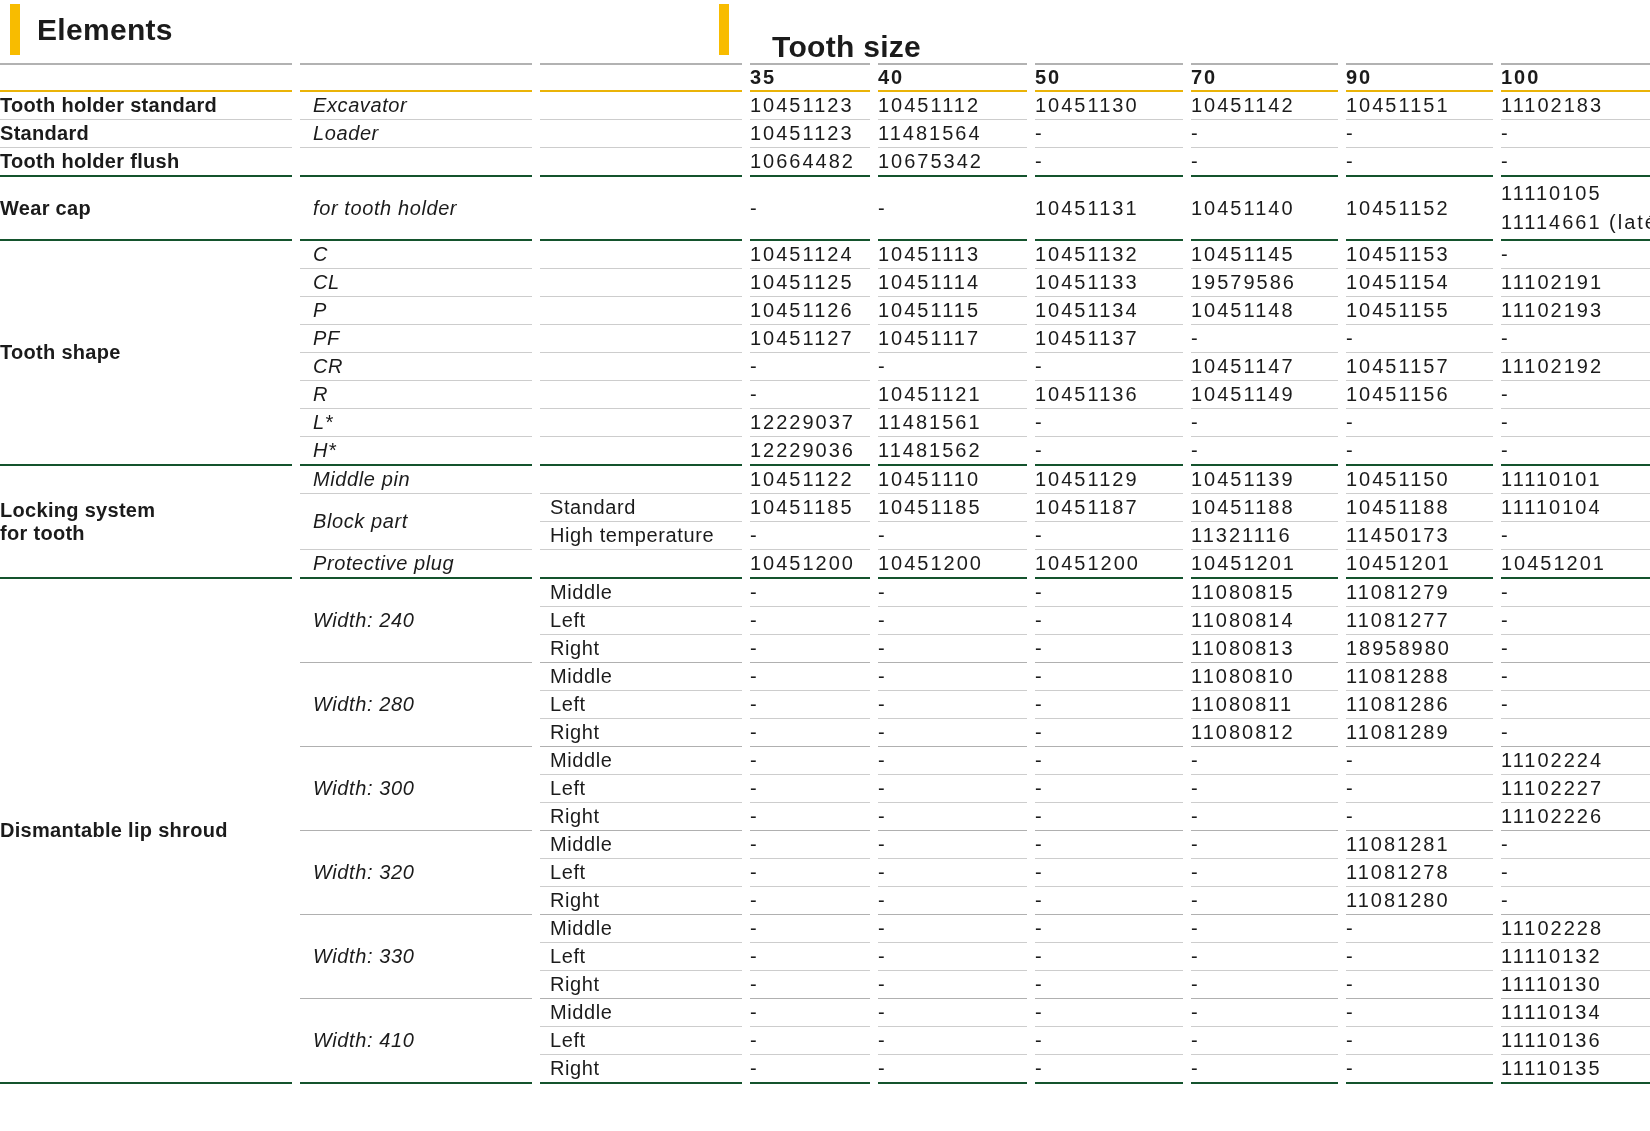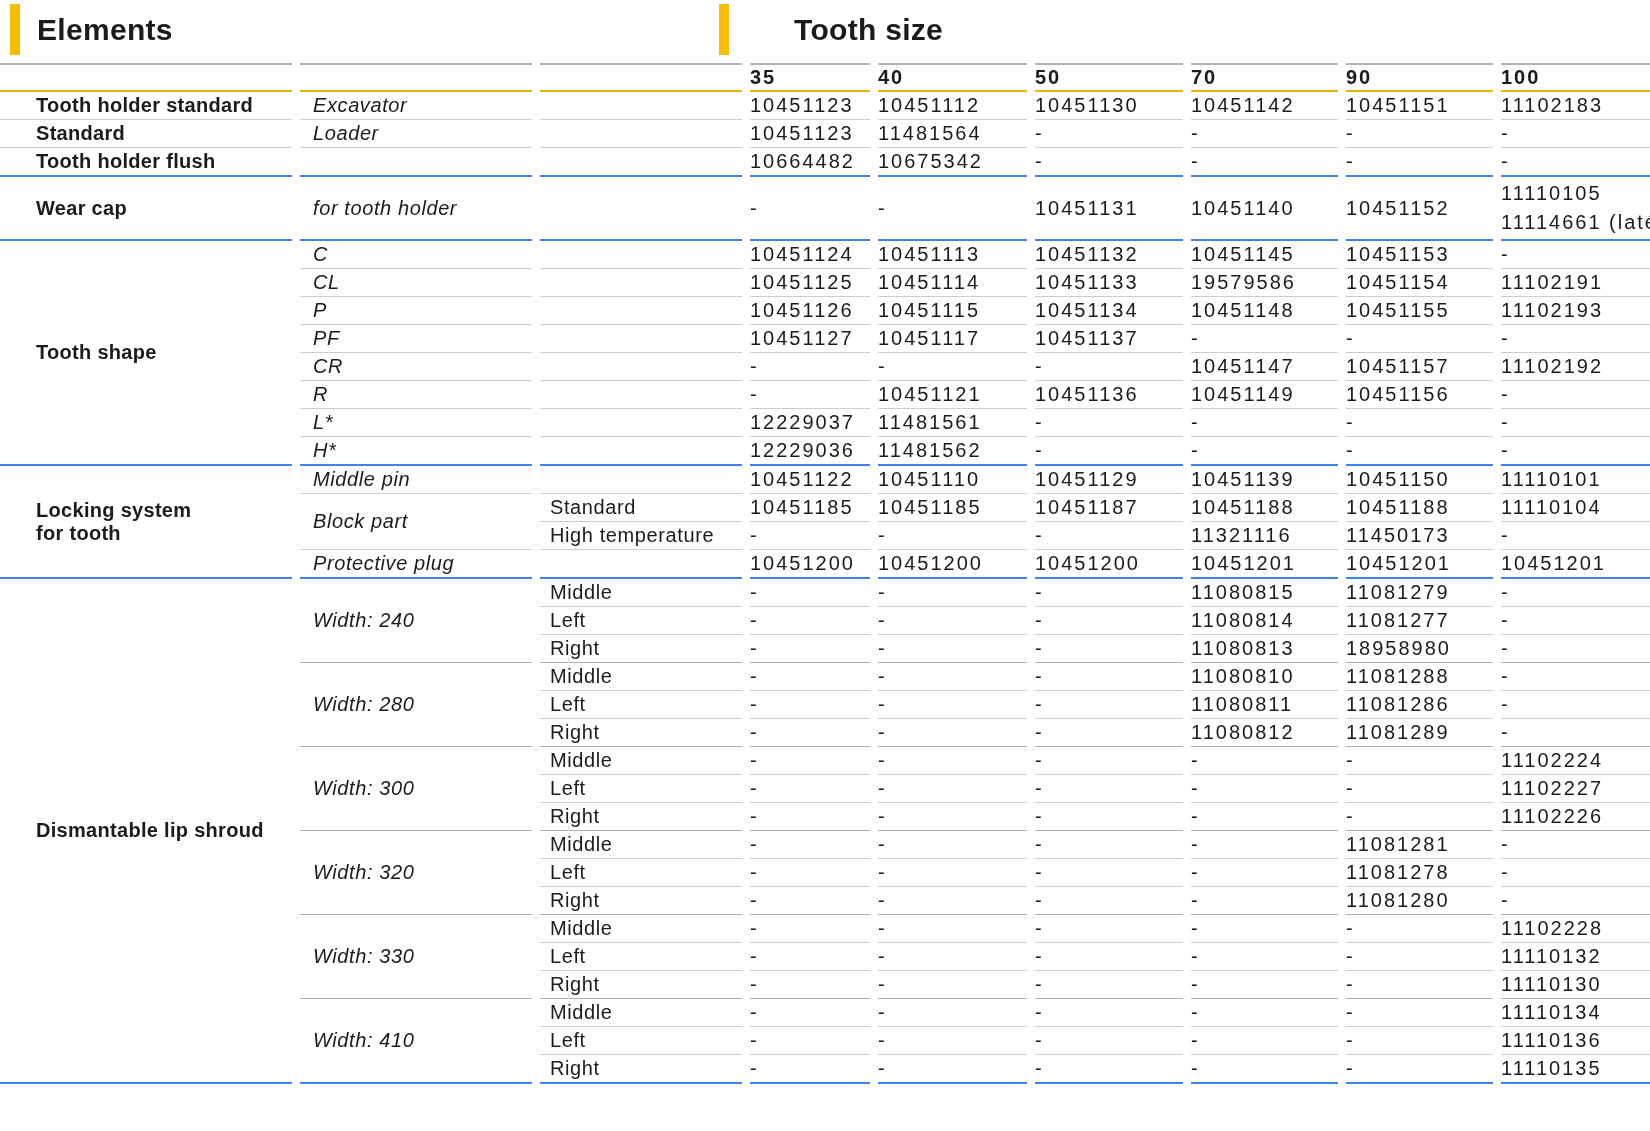--- a/index.html
+++ b/index.html
@@ -16,56 +16,56 @@
   .title-band { position: relative; height: 63px; }
   .accent-bar { position: absolute; top: 4px; width: 10px; height: 51px; }
   .bar1 { left: 10px; }
   .bar2 { left: 719px; }
   .band-title {
     position: absolute; top: 13px;
     font-size: 30px; font-weight: bold; letter-spacing: 0.3px;
     white-space: nowrap;
   }
   .t1 { left: 37px; }
-  .t2 { left: 794px; }
+  .t2 { left: 772px; margin-top: 17px; }
 
   
   table.parts {
     table-layout: fixed;
     border-collapse: separate;
     border-spacing: 8px 0;
     margin-left: -8px;
     width: 1706px;
   }
   td {
     height: 27px;
     vertical-align: middle;
     font-size: 20px;
     padding: 0;
     white-space: nowrap;
     overflow: visible;
   }
   tr.tall td { height: 62px; }
 
-  td.c1 { padding-left: 36px; font-weight: bold; white-space: pre-line; letter-spacing: 0.3px; }
+  td.c1 { font-weight: bold; white-space: pre-line; letter-spacing: 0.3px; }
   td.c2 { padding-left: 13px; letter-spacing: 0.6px; font-style: italic; }
   td.c3 { padding-left: 10px; letter-spacing: 0.6px; }
   td.v  { letter-spacing: 2px; }
   td.v div { line-height: 29px; letter-spacing: 2px; }
 
   td.head {
     border-top: 2px solid #b2b2b2;
     border-bottom: 2px solid #eab308;
     font-weight: bold;
     height: 25px;
   }
 
   .b-l { border-bottom: 1px solid #cdcdcd; }
   .b-m { border-bottom: 1px solid #b0b0b0; }
-  .b-s { border-bottom: 2px solid #3b82f6; }
+  .b-s { border-bottom: 2px solid #14532d; }
 </style>
 </head>
 <body>
 
 <div class="page">
   <div class="title-band">
     <div class="accent-bar bar1" style="background: rgb(248, 188, 0);"></div>
     <div class="band-title t1">Elements</div>
     <div class="accent-bar bar2" style="background: rgb(248, 188, 0);"></div>
     <div class="band-title t2">Tooth size</div>

